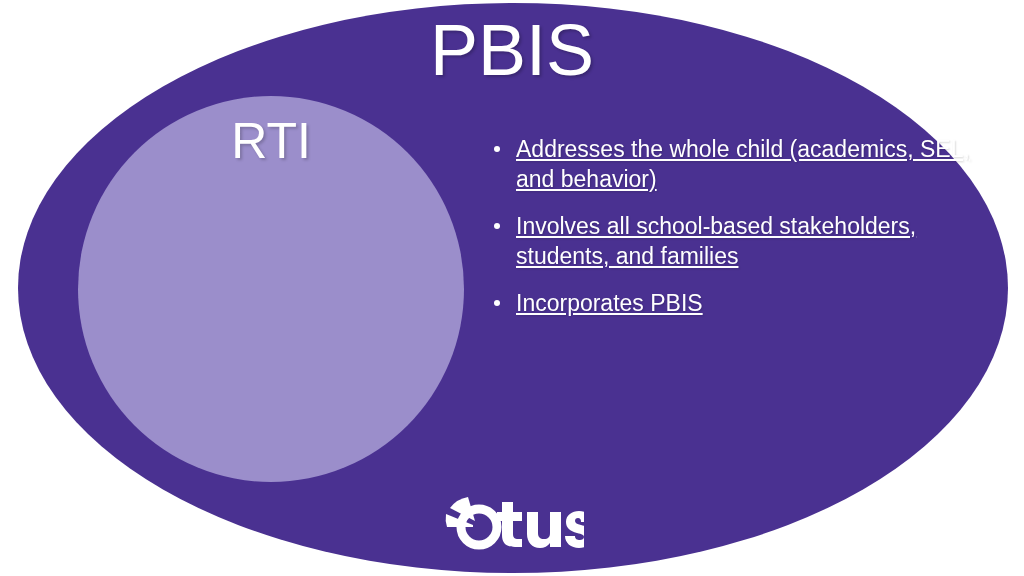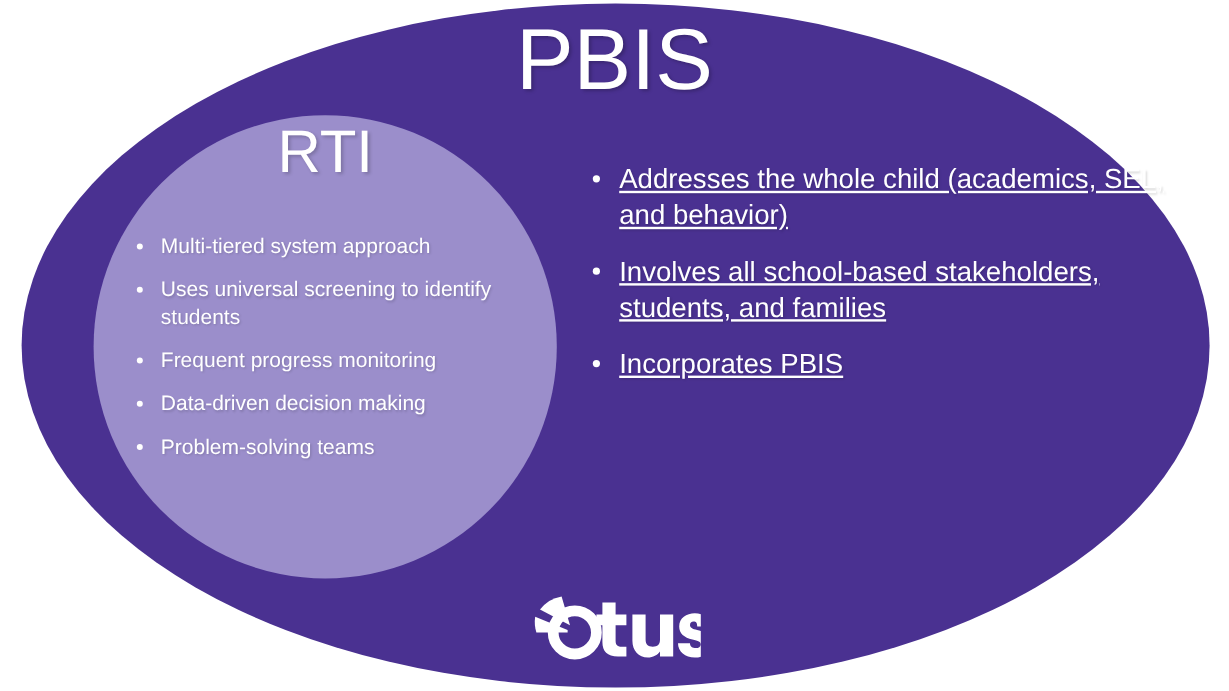--- a/index.html
+++ b/index.html
@@ -57,21 +57,21 @@
     font-weight: 400;
     letter-spacing: 0px;
     line-height: 1;
     text-shadow: 2px 2px 3px rgba(0,0,0,0.22);
   }
 
   
   .rti-title {
     position: absolute;
     left: 78px;
-    top: 98px;
+    top: 113px;
     width: 386px;
     text-align: center;
     color: #ffffff;
     font-size: 50px;
     font-weight: 400;
     line-height: 1.15;
     text-shadow: 2px 2px 3px rgba(0,0,0,0.20);
   }
 
   
@@ -155,27 +155,20 @@
 <div id="stage">
 
   <div class="mtss-ellipse"></div>
 
   <div class="rti-circle"></div>
 
   <div class="mtss-title">PBIS</div>
 
   <div class="rti-title">RTI</div>
 
-  <ul class="bullets rti-list">
-    <li>Multi-tiered system approach</li>
-    <li>Uses universal screening to identify students</li>
-    <li>Frequent progress monitoring</li>
-    <li>Data-driven decision making</li>
-    <li>Problem-solving teams</li>
-  </ul>
 
   <ul class="bullets mtss-list">
     <li>Addresses the whole child (academics, SEL, and behavior)</li>
     <li>Involves all school-based stakeholders, students, and families</li>
     <li>Incorporates PBIS</li>
   </ul>
 
   <div class="otus-logo">
     <svg viewBox="0 0 140 58" xmlns="http://www.w3.org/2000/svg" aria-label="Otus">
 

